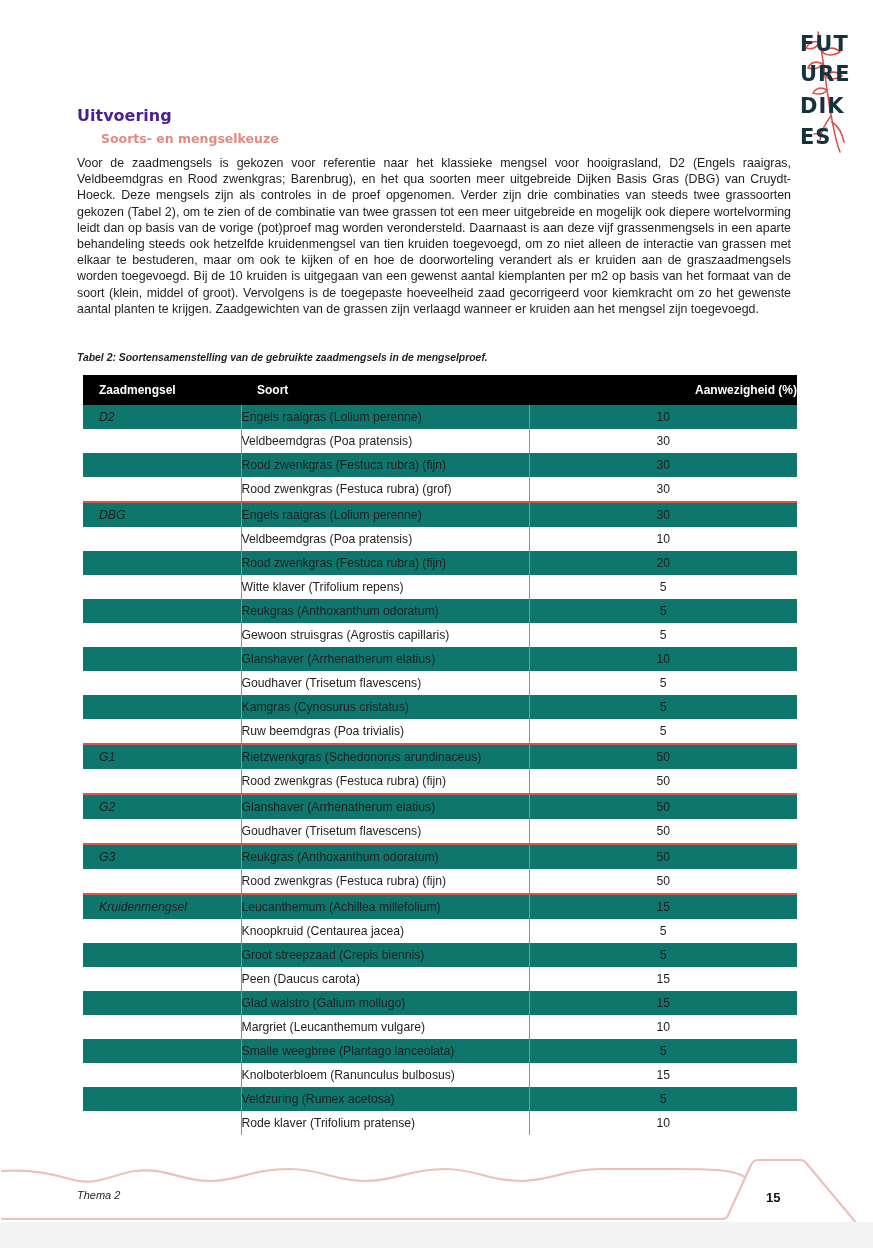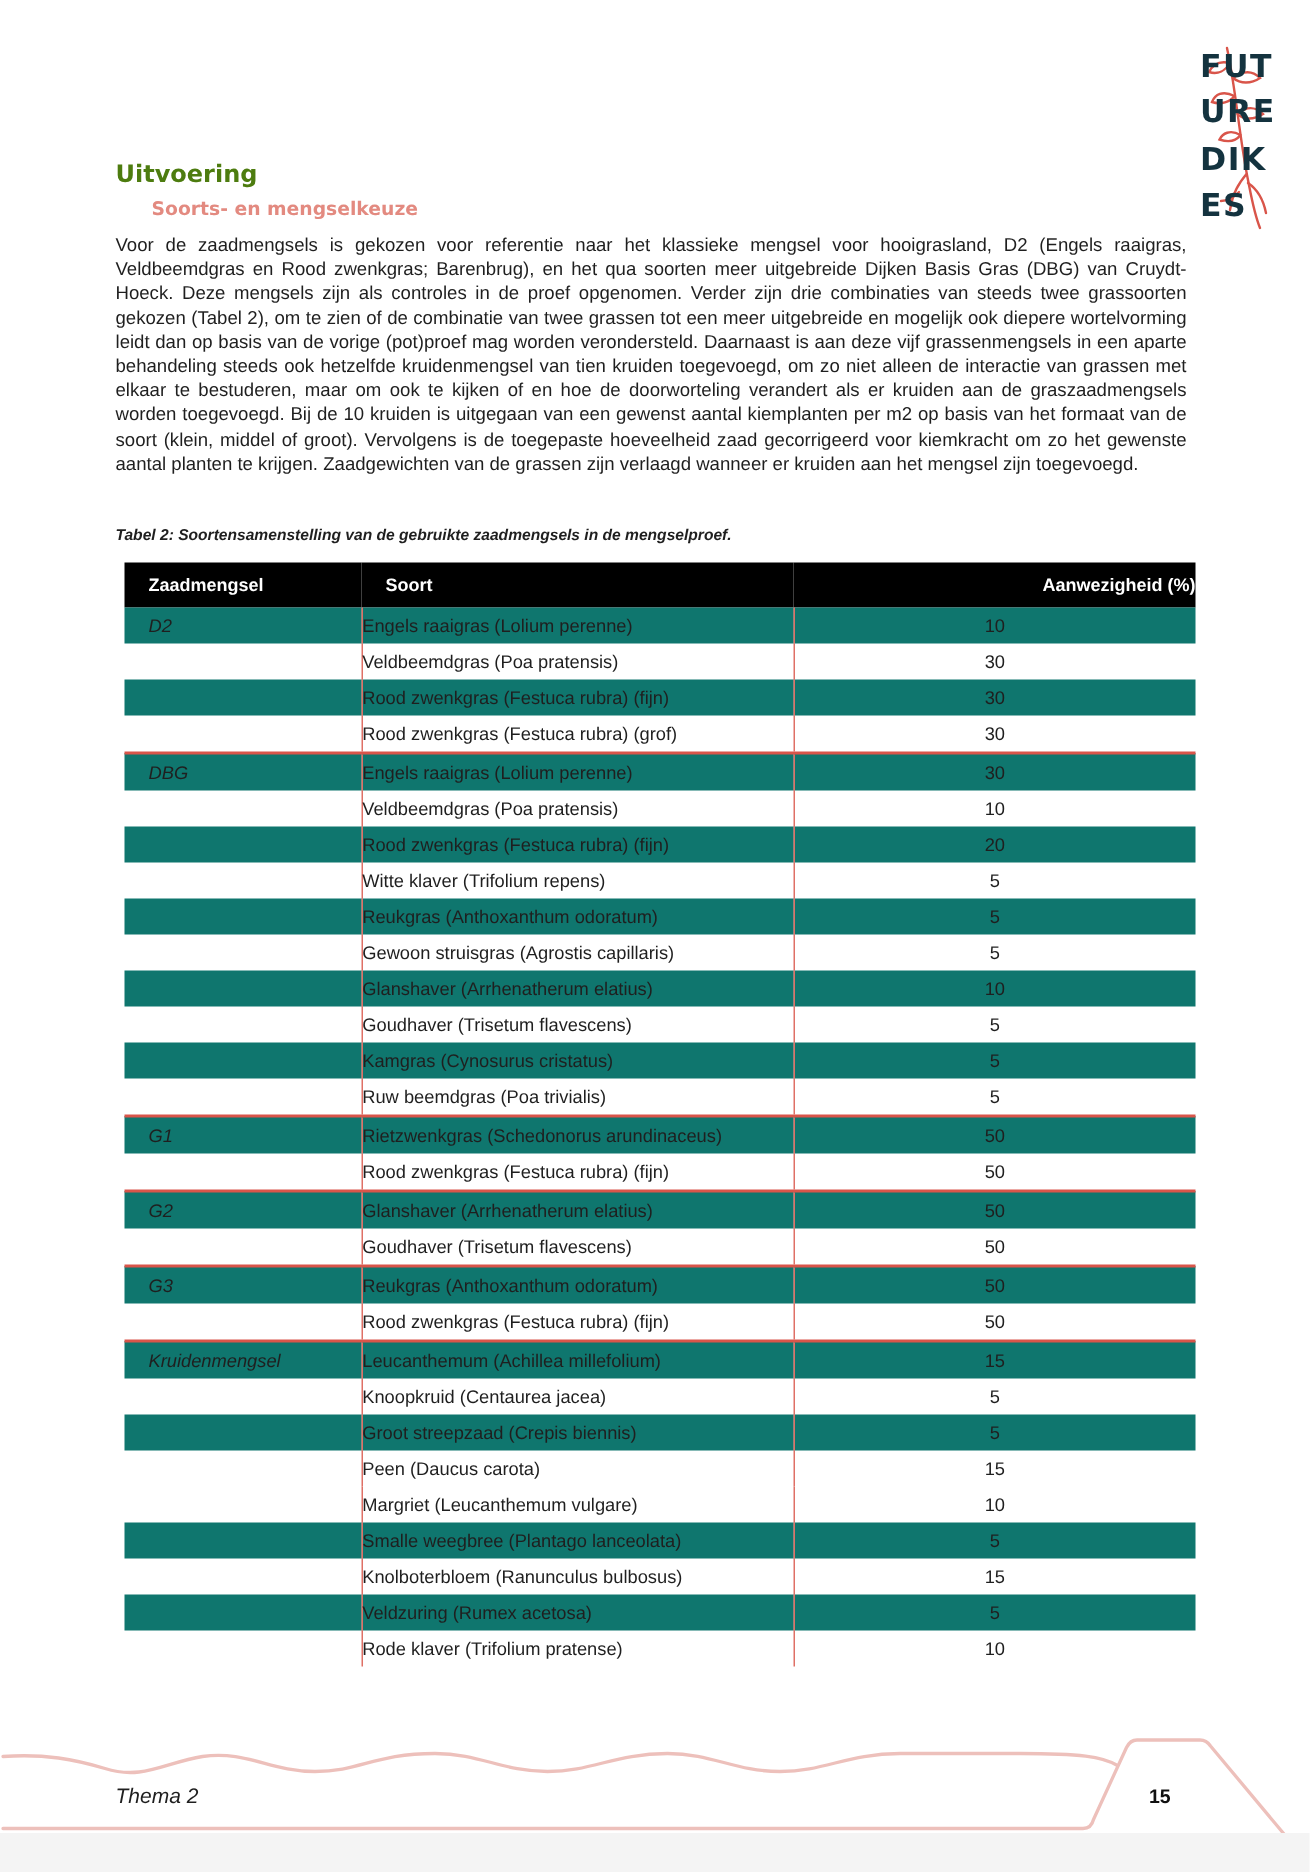--- a/index.html
+++ b/index.html
@@ -3,40 +3,40 @@
 <meta charset="utf-8">
 <style>
   html, body { margin:0; padding:0; }
   body { width:873px; height:1248px; background:#ffffff; position:relative; overflow:hidden;
          font-family:"Liberation Sans", sans-serif; color:#1f1f1f; }
   .page-bottom { position:absolute; left:0; top:1222px; width:873px; height:26px; background:#f4f4f4; }
   .logo { position:absolute; left:796px; top:30px; width:60px; height:125px;text-align:right; }
   .logo svg { position:absolute; left:0; top:0; }
   .logo .word { position:absolute; left:4px; font-family:"DejaVu Sans", sans-serif; font-weight:bold;
                 font-size:21px; letter-spacing:1px; color:#14333f; line-height:21px; }
-  h1.section { position:absolute; left:77px; top:106px; margin:0; font-size:16px; font-weight:bold; color:#4d7c0f;
+  h1.section { position:absolute; left:77px; top:106px; margin:0; font-size:16px; font-weight:bold; color:#4c1d95;
                font-family:"DejaVu Sans", sans-serif; }
   h2.subsection { position:absolute; left:101px; top:131px; margin:0; font-size:12.5px; font-weight:bold; color:#e38a80;
                   font-family:"DejaVu Sans", sans-serif; }
   .body-text { position:absolute; left:77px; top:155px; width:714px; margin:0; font-size:12.4px; line-height:16.2px;
                text-align:justify; color:#1f1f1f; }
   .caption { position:absolute; left:77px; top:352px; margin:0; font-size:10.4px; font-style:italic; font-weight:bold; color:#1f1f1f; }
   table.grid { position:absolute; left:83px; top:375px; width:714px; border-collapse:collapse; font-size:12.2px; }
   table.grid th { background:#000000; color:#fff; font-weight:bold; height:30px; padding:0; text-align:left; font-size:12px; }
   table.grid th.c1 { padding-left:16px; width:142px; }
   table.grid th.c2 { padding-left:16px; width:272px; }
   table.grid th.c3 { text-align:right; }
   table.grid td { height:24px; padding:0; vertical-align:middle; }
   table.grid td.c1 { padding-left:16px; font-style:italic; border-right:1px solid #df7066; }
   table.grid td.c2 { border-right:1px solid #df7066; }
   table.grid td.c3 { text-align:center;margin-left:25px; }
   table.grid tr.shade td { background:#0f766e; }
   table.grid tr.group-start td { border-top:2px solid #d9554a; }
   .footer-deco { position:absolute; left:0; top:1155px; }
-  .footer-theme { position:absolute; left:77px; top:1189px; font-size:14px; font-style:italic; color:#1f1f1f;text-align:center; }
+  .footer-theme { position:absolute; left:77px; top:1189px; font-size:11px; font-style:italic; color:#1f1f1f;text-align:center; }
   .footer-page { position:absolute; left:766px; top:1190px; font-size:13px; font-weight:bold; color:#111; }
 </style>
 </head>
 <body>
 
 <div class="logo">
   <svg width="60" height="125" viewBox="0 0 60 125">
     <g fill="none" stroke="#d9554a" stroke-width="1.6" stroke-linecap="round">
       <path d="M22 2 C28 30 30 60 36 90 C38 100 40 112 44 122"></path>
       <path d="M24 12 C16 10 12 14 10 18 C16 20 21 17 24 12"></path>
@@ -184,20 +184,25 @@
       <tr class="shade">
         <td class="c1"></td>
         <td class="c2">Groot streepzaad (Crepis biennis)</td>
         <td class="c3">5</td>
       </tr>
       <tr>
         <td class="c1"></td>
         <td class="c2">Peen (Daucus carota)</td>
         <td class="c3">15</td>
       </tr>
+      <tr class="shade">
+        <td class="c1"></td>
+        <td class="c2">Glad walstro (Galium mollugo)</td>
+        <td class="c3">15</td>
+      </tr>
       <tr>
         <td class="c1"></td>
         <td class="c2">Margriet (Leucanthemum vulgare)</td>
         <td class="c3">10</td>
       </tr>
       <tr class="shade">
         <td class="c1"></td>
         <td class="c2">Smalle weegbree (Plantago lanceolata)</td>
         <td class="c3">5</td>
       </tr>

